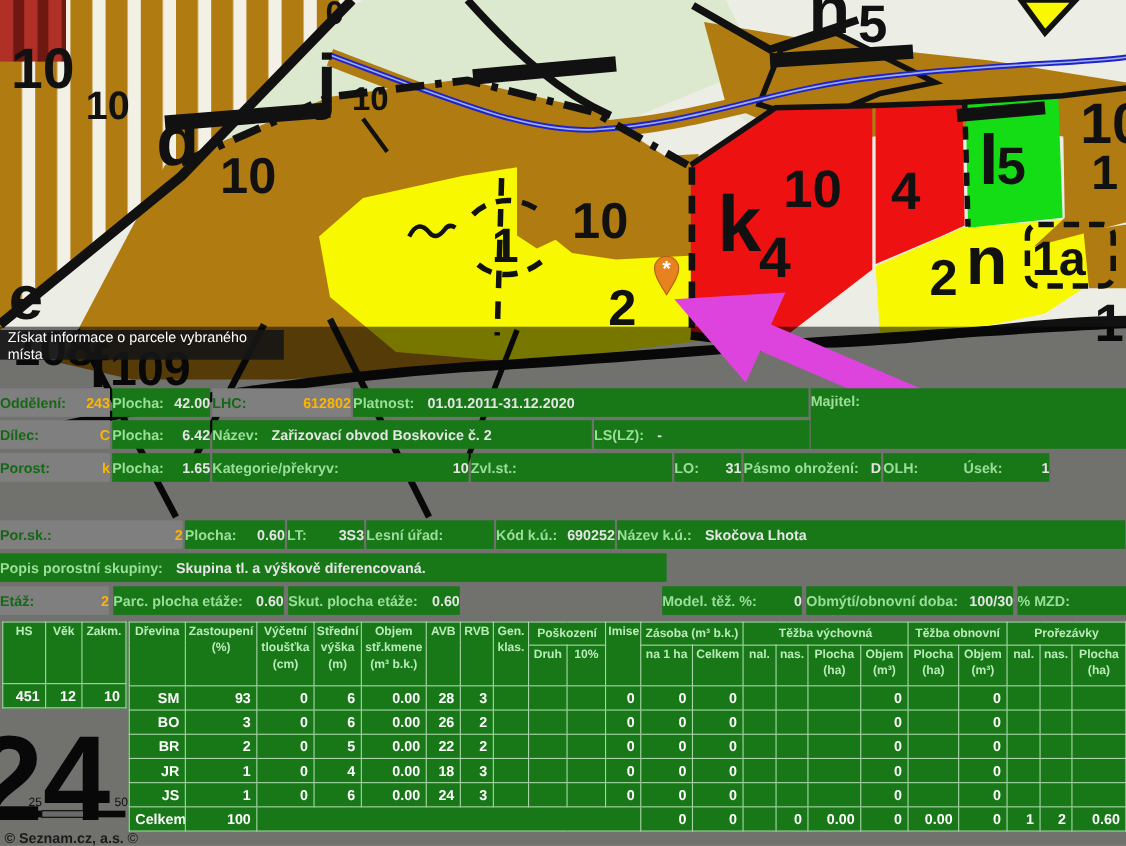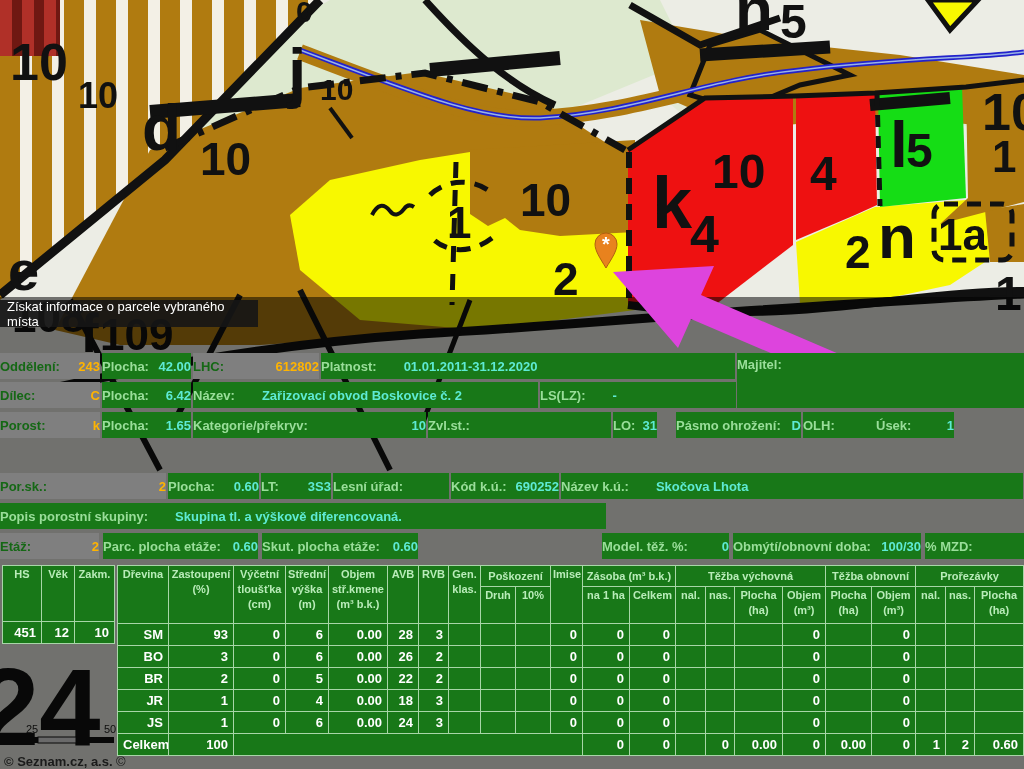--- a/index.html
+++ b/index.html
@@ -9,25 +9,25 @@
   #dim{position:absolute;left:0;top:297px;width:1024px;height:472px;
        background:rgba(0,0,0,0.52);}
   #tooltip{position:absolute;left:0;top:300px;width:258px;height:27px;
            background:rgba(22,22,22,0.9);color:#fff;font-size:13px;
            display:flex;align-items:center;padding-left:7px;box-sizing:border-box;}
   #arrowsvg{position:absolute;top:0;left:0;pointer-events:none;}
   .box{position:absolute;height:26px;background:#187818;display:flex;align-items:center;
        justify-content:space-between;padding:0 0;font-weight:bold;font-size:13px;
        box-sizing:border-box;white-space:nowrap;overflow:hidden;}
   .box .lb{color:#9ade9a;}
-  .box .vl{color:#5eead4;}
+  .box .vl{color:#e5e5e5;}
   .box.gray{background:#7f7f7f;}
   .box.gray .lb{color:#156815;}
   .box.gray .vl{color:#ffb400;}
-  .box.lft{justify-content:flex-start;gap:27px;}
+  .box.lft{justify-content:flex-start;gap:12px;}
   .box.top{align-items:flex-start;padding-top:4px;}
   table{position:absolute;border-collapse:collapse;table-layout:fixed;background:#187818;}
   th,td{border:1px solid #a8d6a8;box-sizing:border-box;overflow:hidden;}
   th{color:#b9ecb9;font-size:11px;font-weight:bold;text-align:center;
      padding:1px 2px;vertical-align:top;line-height:1.35;}
   th.grp{vertical-align:middle;margin-top:22px;}
   td{color:#fff;font-size:13px;font-weight:bold;text-align:right;
      padding:1px 5px;height:22px;white-space:nowrap;}
   #lefttable th{height:56px;}
 </style>
@@ -212,21 +212,21 @@
     <span class="vl">1.65</span>
   </div>
   <div class="box" style="top:412px;left:193px;width:233px">
     <span class="lb">Kategorie/překryv:</span>
     <span class="vl">10</span>
   </div>
   <div class="box lft" style="top:412px;left:428px;width:183px">
     <span class="lb">Zvl.st.:</span>
     <span class="vl"></span>
   </div>
-  <div class="box" style="top:412px;left:613px;width:44px">
+  <div class="box" style="top:412px;left:613px;width:61px">
     <span class="lb">LO:</span>
     <span class="vl">31</span>
   </div>
   <div class="box" style="top:412px;left:676px;width:125px">
     <span class="lb">Pásmo ohrožení:</span>
     <span class="vl">D</span>
   </div>
   <div class="box lft" style="top:412px;left:803px;width:83px">
     <span class="lb">OLH:</span>
     <span class="vl"></span>

